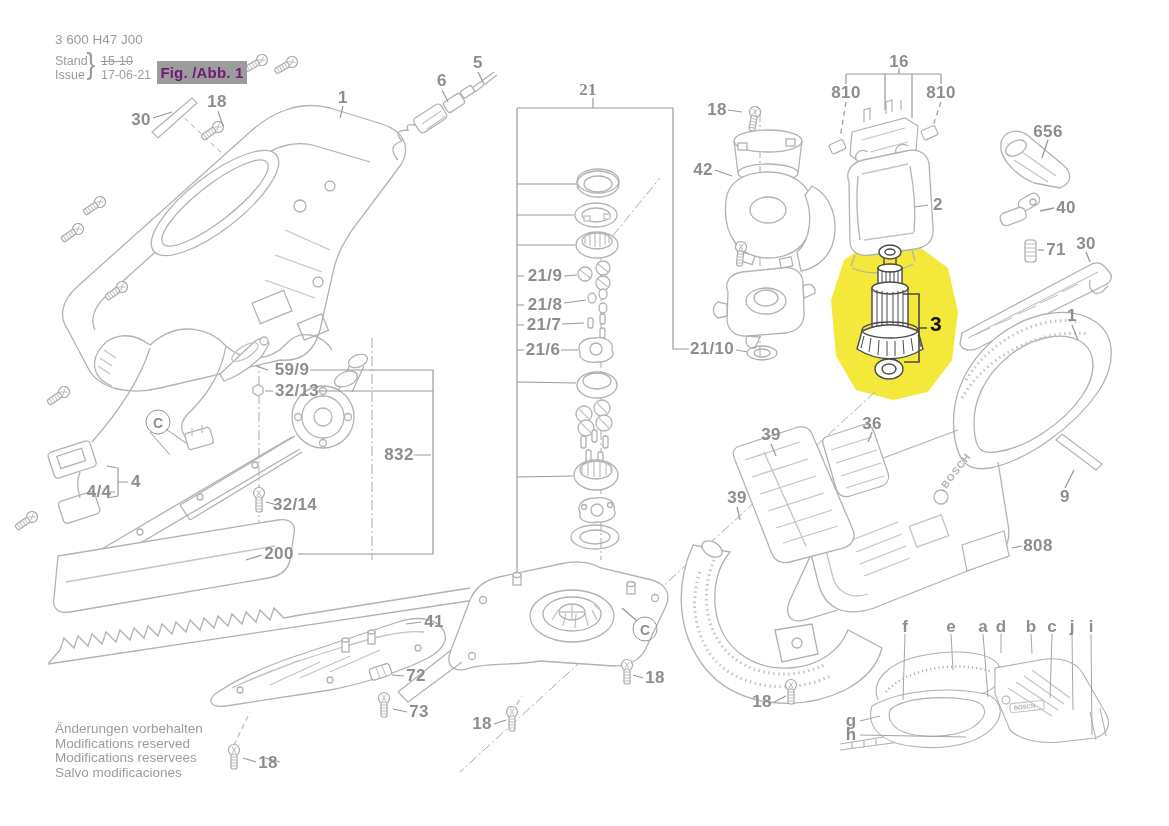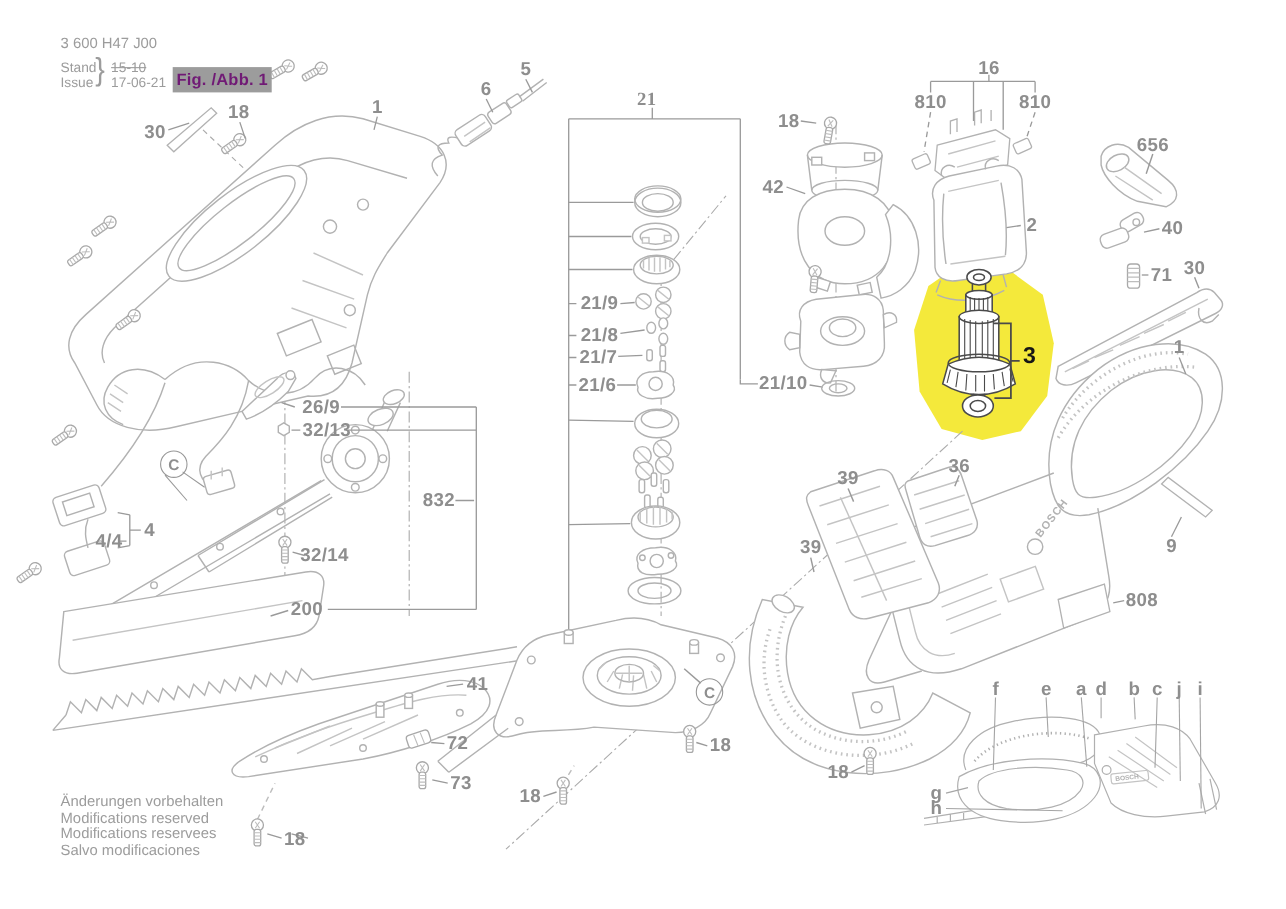--- a/index.html
+++ b/index.html
@@ -450,21 +450,21 @@
       <div class="callout" style="left: 1066px; top: 208px;">40</div>
       <div class="callout" style="left: 1056px; top: 250px;">71</div>
       <div class="callout" style="left: 1086px; top: 244px;">30</div>
       <div class="callout" style="left: 545px; top: 276px;">21/9</div>
       <div class="callout" style="left: 545px; top: 305px;">21/8</div>
       <div class="callout" style="left: 544px; top: 325px;">21/7</div>
       <div class="callout" style="left: 543px; top: 350px;">21/6</div>
       <div class="callout" style="left: 712px; top: 349px;">21/10</div>
       <div class="callout em" style="left: 936px; top: 324px;">3</div>
       <div class="callout" style="left: 1072px; top: 316px;">1</div>
-      <div class="callout" style="left: 292px; top: 370px;">26/9</div>
+      <div class="callout" style="left: 292px; top: 370px;">59/9</div>
       <div class="callout" style="left: 297px; top: 391px;">32/13</div>
       <div class="callout" style="left: 399px; top: 455px;">832</div>
       <div class="callout" style="left: 136px; top: 482px;">4</div>
       <div class="callout" style="left: 99px; top: 492px;">4/4</div>
       <div class="callout" style="left: 295px; top: 505px;">32/14</div>
       <div class="callout" style="left: 279px; top: 554px;">200</div>
       <div class="callout" style="left: 434px; top: 622px;">41</div>
       <div class="callout" style="left: 416px; top: 676px;">72</div>
       <div class="callout" style="left: 419px; top: 712px;">73</div>
       <div class="callout" style="left: 268px; top: 763px;">18</div>

